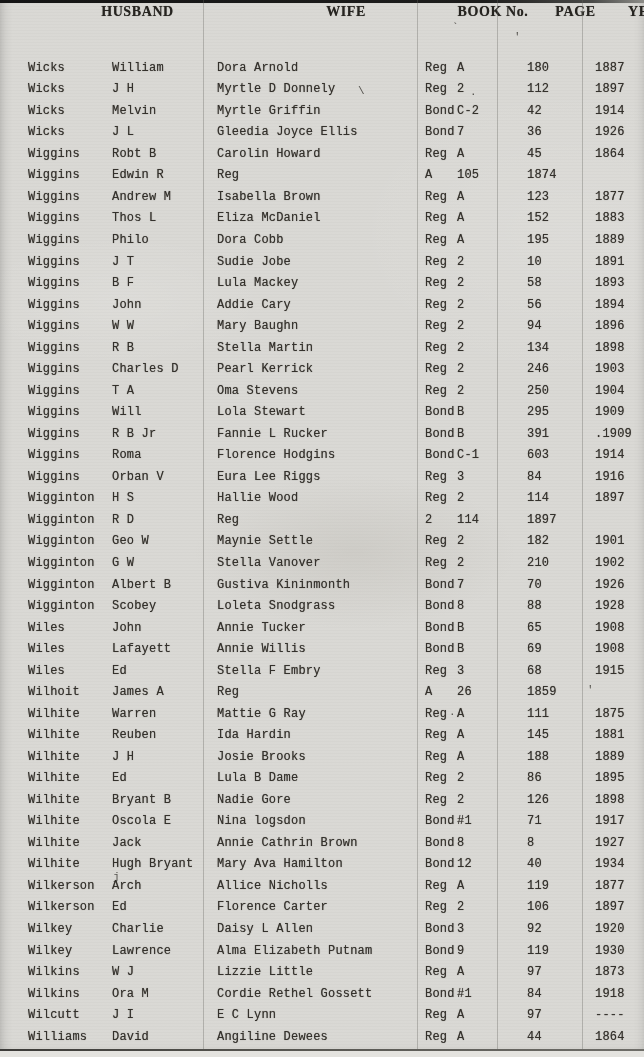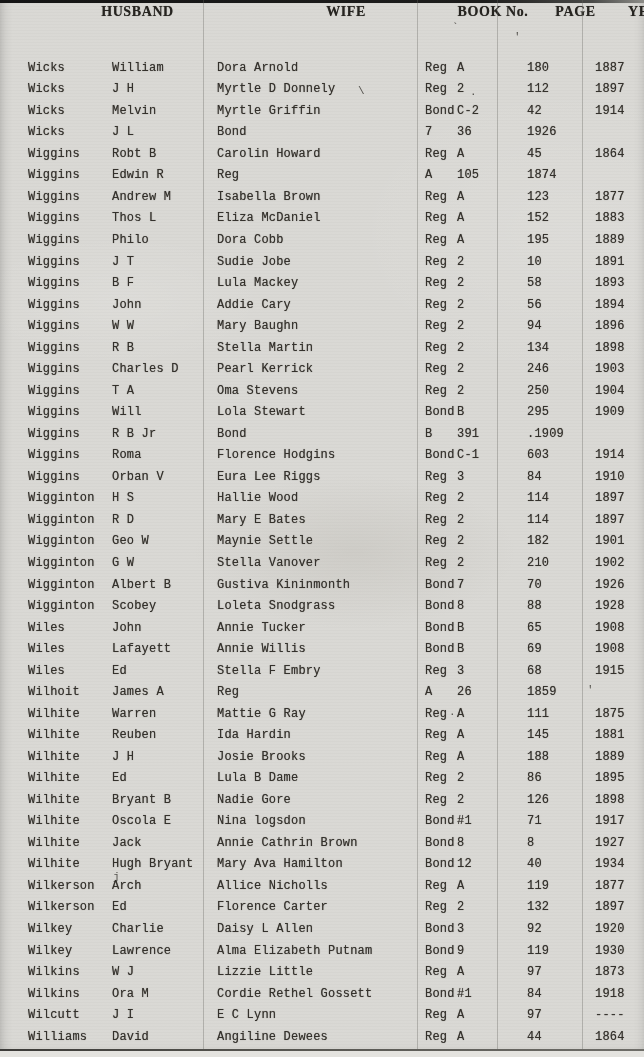--- a/index.html
+++ b/index.html
@@ -115,20 +115,21 @@
         <div class="cell">Melvin</div>
         <div class="cell">Myrtle Griffin</div>
         <div class="cell">Bond</div>
         <div class="cell">C-2</div>
         <div class="cell">42</div>
         <div class="cell">1914</div>
       </div>
       <div class="row">
         <div class="cell">Wicks</div>
         <div class="cell">J L</div>
+        <div class="cell">Gleedia Joyce Ellis</div>
         <div class="cell">Bond</div>
         <div class="cell">7</div>
         <div class="cell">36</div>
         <div class="cell">1926</div>
       </div>
       <div class="row">
         <div class="cell">Wiggins</div>
         <div class="cell">Robt B</div>
         <div class="cell">Carolin Howard</div>
         <div class="cell">Reg</div>
@@ -239,20 +240,21 @@
         <div class="cell">Will</div>
         <div class="cell">Lola Stewart</div>
         <div class="cell">Bond</div>
         <div class="cell">B</div>
         <div class="cell">295</div>
         <div class="cell">1909</div>
       </div>
       <div class="row">
         <div class="cell">Wiggins</div>
         <div class="cell">R B Jr</div>
+        <div class="cell">Fannie L Rucker</div>
         <div class="cell">Bond</div>
         <div class="cell">B</div>
         <div class="cell">391</div>
         <div class="cell">.1909</div>
       </div>
       <div class="row">
         <div class="cell">Wiggins</div>
         <div class="cell">Roma</div>
         <div class="cell">Florence Hodgins</div>
         <div class="cell">Bond</div>
@@ -260,35 +262,34 @@
         <div class="cell">603</div>
         <div class="cell">1914</div>
       </div>
       <div class="row">
         <div class="cell">Wiggins</div>
         <div class="cell">Orban V</div>
         <div class="cell">Eura Lee Riggs</div>
         <div class="cell">Reg</div>
         <div class="cell">3</div>
         <div class="cell">84</div>
-        <div class="cell">1910</div>
+        <div class="cell">1916</div>
       </div>
       <div class="row">
         <div class="cell">Wigginton</div>
         <div class="cell">H S</div>
         <div class="cell">Hallie Wood</div>
         <div class="cell">Reg</div>
         <div class="cell">2</div>
         <div class="cell">114</div>
         <div class="cell">1897</div>
       </div>
       <div class="row">
         <div class="cell">Wigginton</div>
         <div class="cell">R D</div>
-        <div class="cell">Mary E Bates</div>
         <div class="cell">Reg</div>
         <div class="cell">2</div>
         <div class="cell">114</div>
         <div class="cell">1897</div>
       </div>
       <div class="row">
         <div class="cell">Wigginton</div>
         <div class="cell">Geo W</div>
         <div class="cell">Maynie Settle</div>
         <div class="cell">Reg</div>
@@ -438,21 +439,21 @@
         <div class="cell">A</div>
         <div class="cell">119</div>
         <div class="cell">1877</div>
       </div>
       <div class="row">
         <div class="cell">Wilkerson</div>
         <div class="cell">Ed</div>
         <div class="cell">Florence Carter</div>
         <div class="cell">Reg</div>
         <div class="cell">2</div>
-        <div class="cell">132</div>
+        <div class="cell">106</div>
         <div class="cell">1897</div>
       </div>
       <div class="row">
         <div class="cell">Wilkey</div>
         <div class="cell">Charlie</div>
         <div class="cell">Daisy L Allen</div>
         <div class="cell">Bond</div>
         <div class="cell">3</div>
         <div class="cell">92</div>
         <div class="cell">1920</div>

